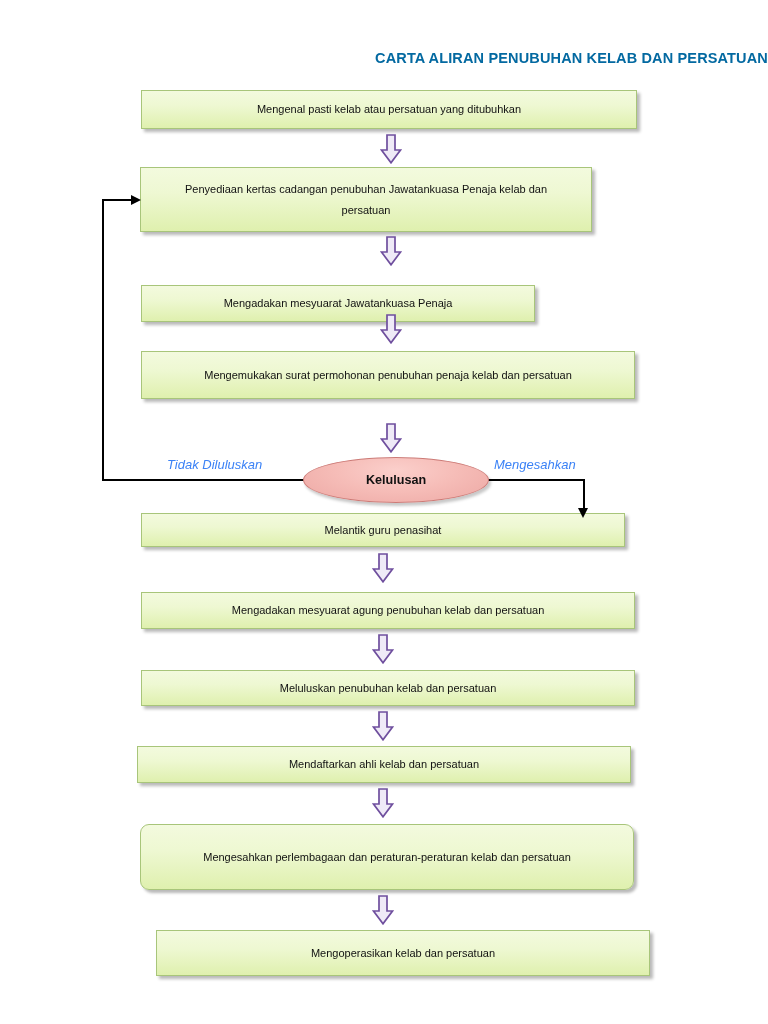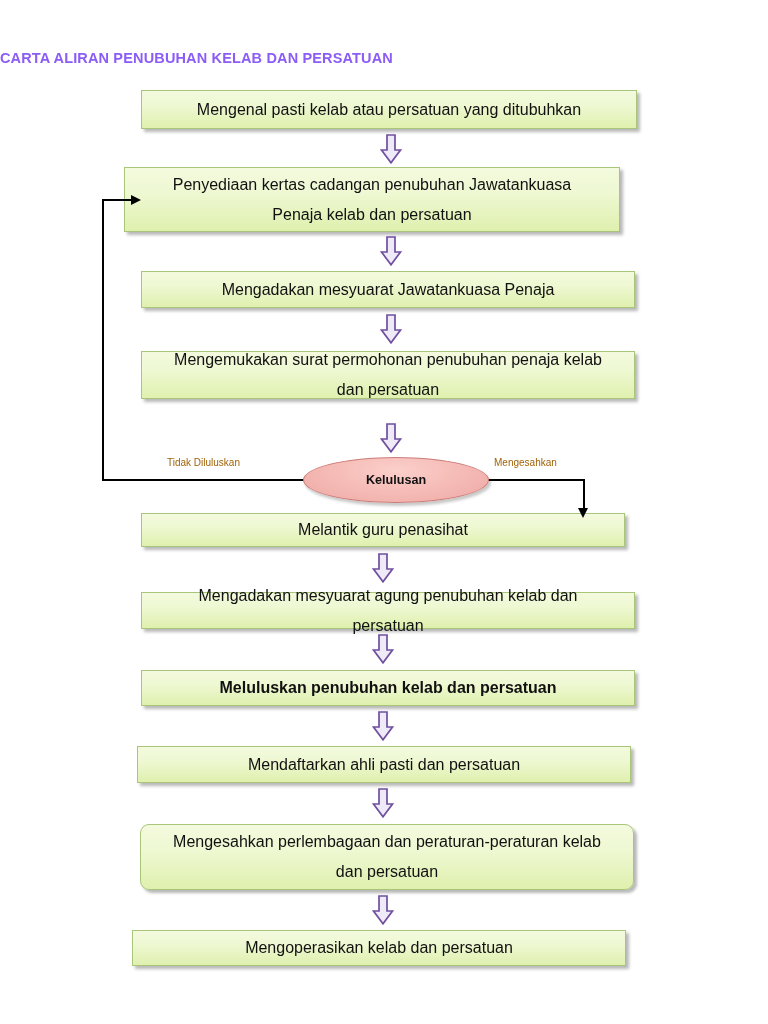--- a/index.html
+++ b/index.html
@@ -22,39 +22,39 @@
     width: 768px;
     height: 1024px;
   }
 
   
   .chart-title {
     position: absolute;
     left: 0;
     top: 50px;
     width: 768px;
-    text-align: left;
+    text-align: right;
     font-size: 14.5px;
     font-weight: bold;
     letter-spacing: 0.15px;
-    color: #8b5cf6;
+    color: #0369a1;
     white-space: nowrap;
   }
 
   
   .node {
     position: absolute;
     box-sizing: border-box;
     border: 1px solid #a8c57a;
     background: linear-gradient(to bottom, #f3fade 0%, #eef8d2 40%, #dff0ae 100%);
     box-shadow: 3px 3px 3px rgba(0,0,0,0.28);
     display: flex;
     align-items: center;
     text-align: center;
-    font-size: 16px;
+    font-size: 11px;
     line-height: 1.85;
     color: #111;
     padding: 0 30px;
   }
   .node .node-text {
     display: block;
     width: 100%;
   }
 
   
@@ -103,54 +103,55 @@
   }
   .arrowhead.down {
     border-left: 5.5px solid transparent;
     border-right: 5.5px solid transparent;
     border-top: 10px solid #000;
   }
 
   
   .branch-label {
     position: absolute;
-    font-size: 10px;
-    color: #a16207;
+    font-size: 13px;
+    color: #3b82f6;
     white-space: nowrap;
     z-index: 2;
+    font-style: italic;
   }
 </style>
 </head>
 <body>
 
 <div id="chart-root">
 
   <div class="chart-title">CARTA ALIRAN PENUBUHAN KELAB DAN PERSATUAN</div>
 
   <div class="node" style="left:141px; top:90px; width:496px; height:39px;">
     <span class="node-text">Mengenal pasti kelab atau persatuan yang ditubuhkan</span>
   </div>
 
   <div class="block-arrow" style="left:380px; top:134px;">
     <svg viewBox="0 0 22 30" preserveAspectRatio="none">
       <polygon points="7,1 15,1 15,16 20.5,16 11,28.8 1.5,16 7,16" fill="#efeaf7" stroke="#6f4f9e" stroke-width="1.7" stroke-linejoin="miter"></polygon>
     </svg>
   </div>
 
-  <div class="node" style="left:124px; top:167px; width:496px; height:65px;">
+  <div class="node" style="left:140px; top:167px; width:452px; height:65px;">
     <span class="node-text">Penyediaan kertas cadangan penubuhan Jawatankuasa Penaja kelab dan persatuan</span>
   </div>
 
   <div class="block-arrow" style="left:380px; top:236px;">
     <svg viewBox="0 0 22 30" preserveAspectRatio="none">
       <polygon points="7,1 15,1 15,16 20.5,16 11,28.8 1.5,16 7,16" fill="#efeaf7" stroke="#6f4f9e" stroke-width="1.7" stroke-linejoin="miter"></polygon>
     </svg>
   </div>
 
-  <div class="node" style="left:141px; top:271px; width:494px; height:37px;">
+  <div class="node" style="left:141px; top:285px; width:394px; height:37px;">
     <span class="node-text">Mengadakan mesyuarat Jawatankuasa Penaja</span>
   </div>
 
   <div class="block-arrow" style="left:380px; top:314px;">
     <svg viewBox="0 0 22 30" preserveAspectRatio="none">
       <polygon points="7,1 15,1 15,16 20.5,16 11,28.8 1.5,16 7,16" fill="#efeaf7" stroke="#6f4f9e" stroke-width="1.7" stroke-linejoin="miter"></polygon>
     </svg>
   </div>
 
   <div class="node" style="left:141px; top:351px; width:494px; height:48px;">
@@ -195,47 +196,47 @@
   <div class="node" style="left:141px; top:592px; width:494px; height:37px;">
     <span class="node-text">Mengadakan mesyuarat agung penubuhan kelab dan persatuan</span>
   </div>
 
   <div class="block-arrow" style="left:372px; top:634px;">
     <svg viewBox="0 0 22 30" preserveAspectRatio="none">
       <polygon points="7,1 15,1 15,16 20.5,16 11,28.8 1.5,16 7,16" fill="#efeaf7" stroke="#6f4f9e" stroke-width="1.7" stroke-linejoin="miter"></polygon>
     </svg>
   </div>
 
-  <div class="node" style="left:141px; top:670px; width:494px; height:36px;font-weight:bold;">
+  <div class="node" style="left:141px; top:670px; width:494px; height:36px;">
     <span class="node-text">Meluluskan penubuhan kelab dan persatuan</span>
   </div>
 
   <div class="block-arrow" style="left:372px; top:711px;">
     <svg viewBox="0 0 22 30" preserveAspectRatio="none">
       <polygon points="7,1 15,1 15,16 20.5,16 11,28.8 1.5,16 7,16" fill="#efeaf7" stroke="#6f4f9e" stroke-width="1.7" stroke-linejoin="miter"></polygon>
     </svg>
   </div>
 
   <div class="node" style="left:137px; top:746px; width:494px; height:37px;">
-    <span class="node-text">Mendaftarkan ahli pasti dan persatuan</span>
+    <span class="node-text">Mendaftarkan ahli kelab dan persatuan</span>
   </div>
 
   <div class="block-arrow" style="left:372px; top:788px;">
     <svg viewBox="0 0 22 30" preserveAspectRatio="none">
       <polygon points="7,1 15,1 15,16 20.5,16 11,28.8 1.5,16 7,16" fill="#efeaf7" stroke="#6f4f9e" stroke-width="1.7" stroke-linejoin="miter"></polygon>
     </svg>
   </div>
 
   <div class="node" style="left:140px; top:824px; width:494px; height:66px;border-radius:9px;">
     <span class="node-text">Mengesahkan perlembagaan dan peraturan-peraturan kelab dan persatuan</span>
   </div>
 
   <div class="block-arrow" style="left:372px; top:895px;">
     <svg viewBox="0 0 22 30" preserveAspectRatio="none">
       <polygon points="7,1 15,1 15,16 20.5,16 11,28.8 1.5,16 7,16" fill="#efeaf7" stroke="#6f4f9e" stroke-width="1.7" stroke-linejoin="miter"></polygon>
     </svg>
   </div>
 
-  <div class="node" style="left:132px; top:930px; width:494px; height:36px;">
+  <div class="node" style="left:156px; top:930px; width:494px; height:46px;">
     <span class="node-text">Mengoperasikan kelab dan persatuan</span>
   </div>
 
 </div>
 
 </body></html>

